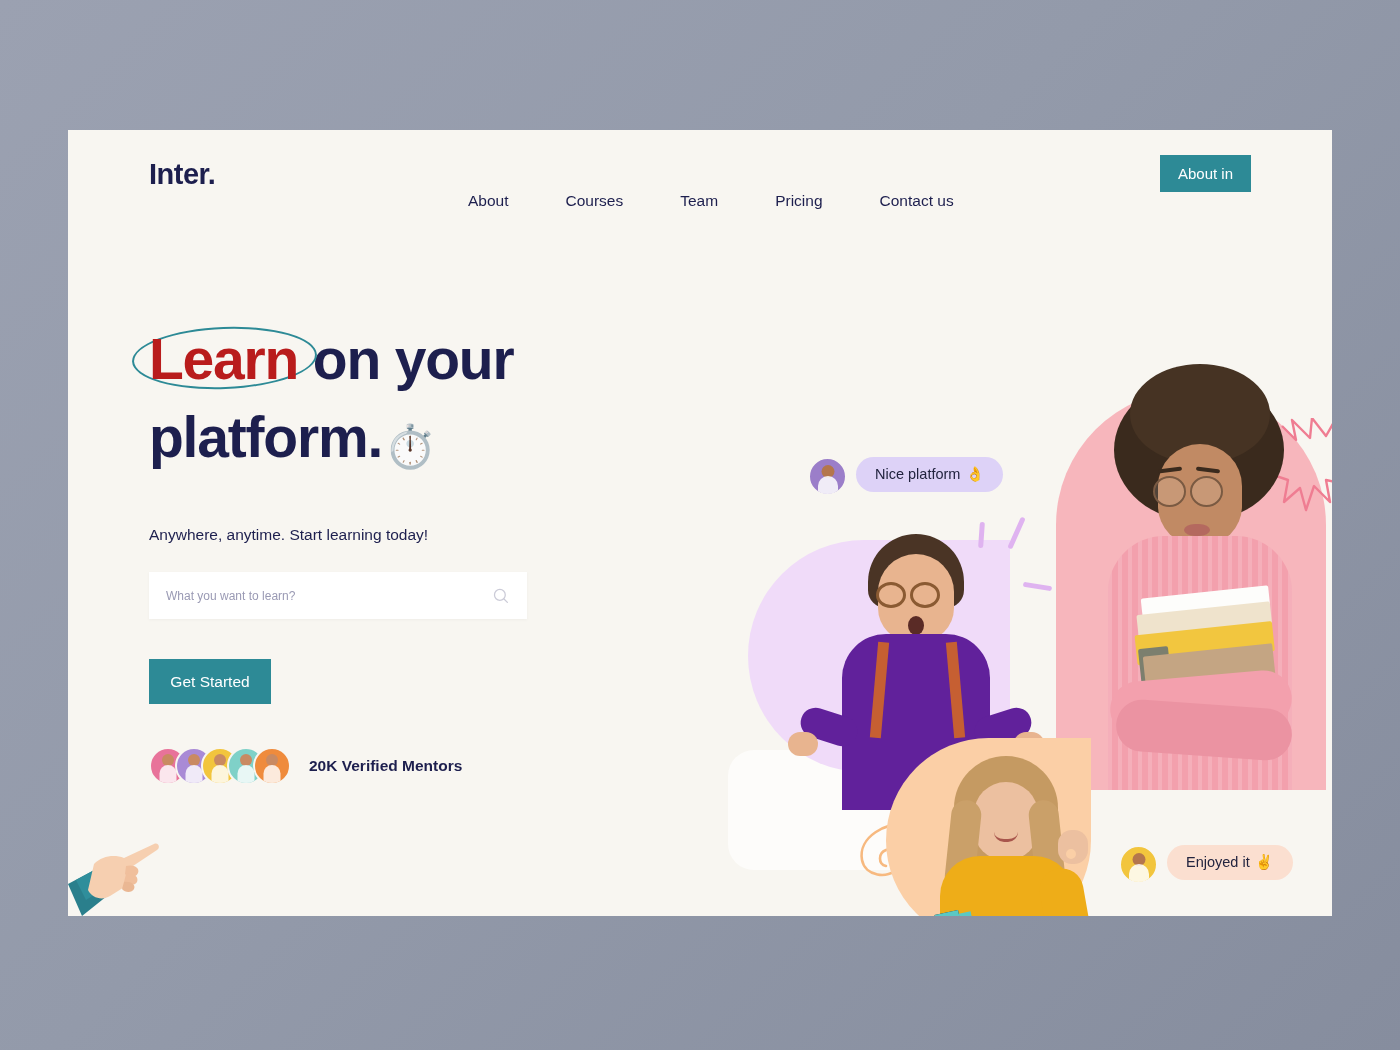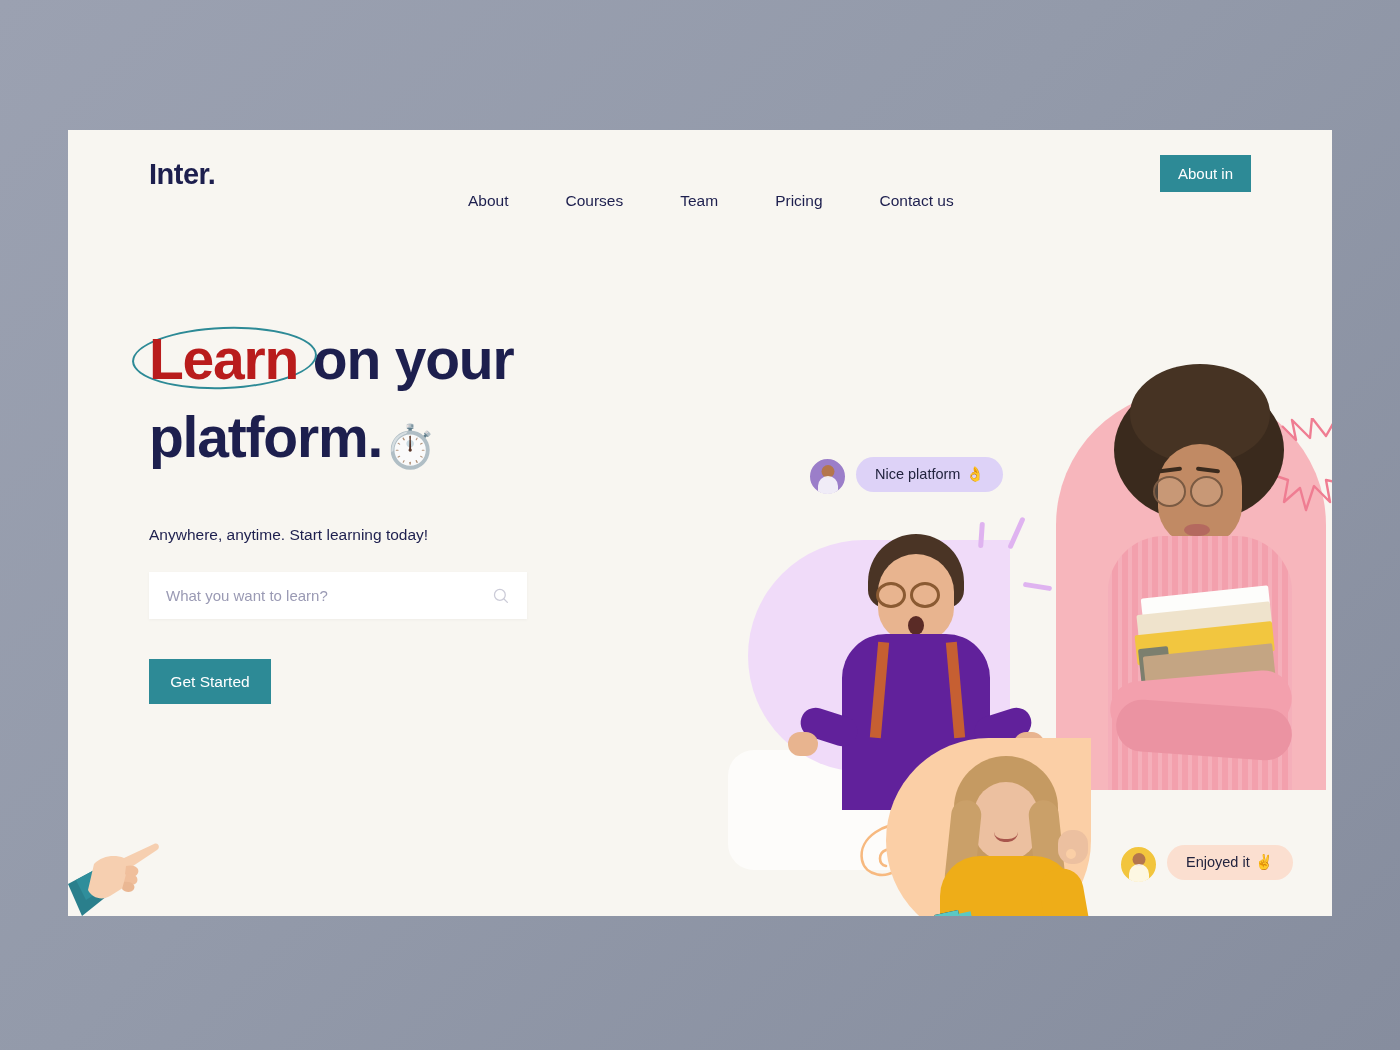--- a/index.html
+++ b/index.html
@@ -65,21 +65,21 @@
   .subtitle {
     margin-top:40px; font-size:15.5px; color:#1d1f4e; font-weight:400;
   }
   .search-box {
     margin-top:28px; width:378px; height:47px; background:#ffffff;
     display:flex; align-items:center; padding:0 17px;
     box-shadow:0 1px 3px rgba(0,0,0,.04);
   }
   .search-input {
     flex:1; border:none; outline:none; background:transparent;
-    font-family:inherit; font-size:15px; color:#b91c1c;
+    font-family:inherit; font-size:12px; color:#b91c1c;
   }
   .search-input::placeholder { color:#9a9ab4; }
   .search-icon { width:18px; height:18px; flex:0 0 18px; opacity:.45; }
   .cta {
     margin-top:40px; width:122px; height:45px; background:#2d8a96;
     color:#ffffff; border:none; font-family:inherit; font-size:15.5px;
     display:flex; align-items:center; justify-content:center; cursor:pointer;
   }
   .mentors { margin-top:43px; display:flex; align-items:center; }
   .avatars { display:flex; }
@@ -345,20 +345,30 @@
       <div class="search-box">
         <input class="search-input" type="text" placeholder="What you want to learn?" style="">
         <svg class="search-icon" viewBox="0 0 24 24">
           <circle cx="10.5" cy="10.5" r="7.2" fill="none" stroke="#8d8da8" stroke-width="1.7"></circle>
           <line x1="16" y1="16" x2="20.5" y2="20.5" stroke="#8d8da8" stroke-width="1.7" stroke-linecap="round"></line>
         </svg>
       </div>
 
       <button class="cta">Get Started</button>
 
+      <div class="mentors">
+        <div class="avatars">
+          <div class="av" style="background:#e8739a"></div>
+          <div class="av" style="background:#a98ad6"></div>
+          <div class="av" style="background:#f2c53d"></div>
+          <div class="av" style="background:#7fd1c8"></div>
+          <div class="av" style="background:#ef8b3c"></div>
+        </div>
+        <span class="mentors-text">20K Verified Mentors</span>
+      </div>
     </div>
 
   </div>
 </div>
 
 <svg class="point-hand" viewBox="0 0 92 80">
   <path d="M0 46 L30 30 L44 54 L14 78 Z" fill="#2a7f8c"></path>
   <path d="M8 42 L30 30 L40 48 L18 62 Z" fill="#2f8e9b"></path>
   <path d="M26 26 C34 18 46 16 56 20 L86 6 C90 4 93 9 89 12 L62 30 C66 36 64 44 58 48 L42 58 C34 63 24 60 20 52 Z" fill="#f6cfb0"></path>
   <path d="M58 28 C66 26 72 30 70 35 C68 40 60 40 57 36 Z" fill="#f0bf9c"></path>

